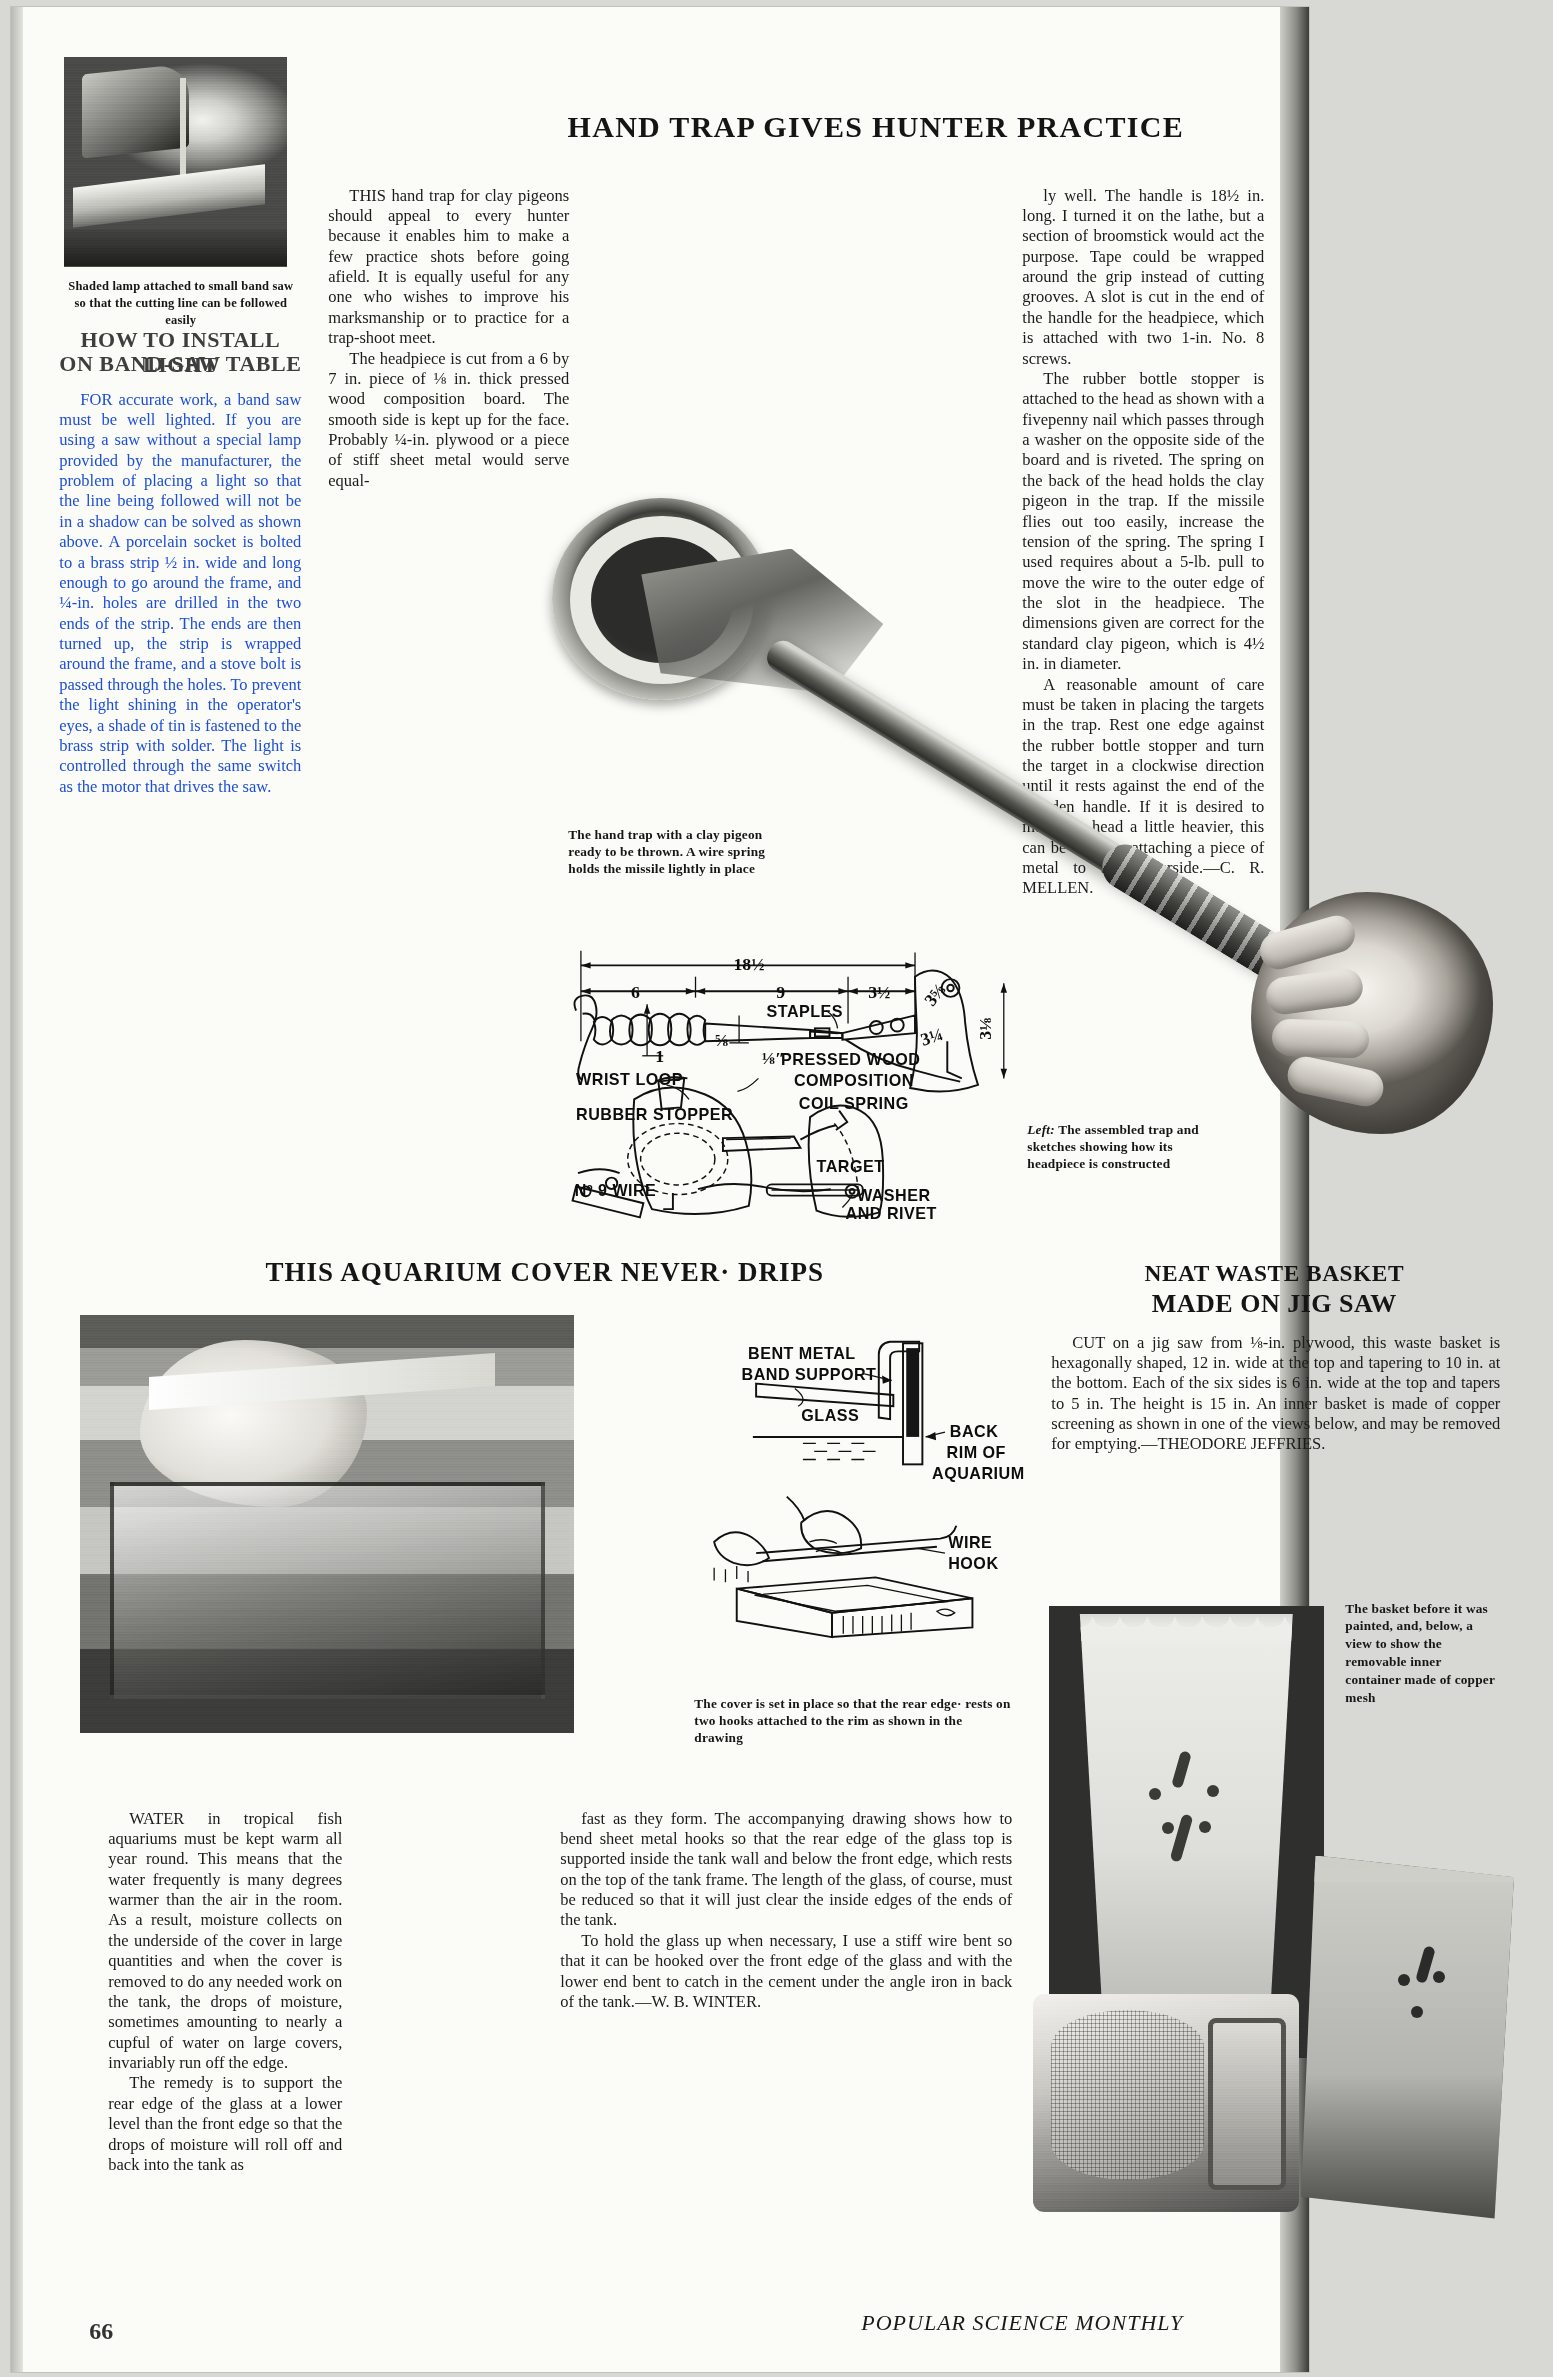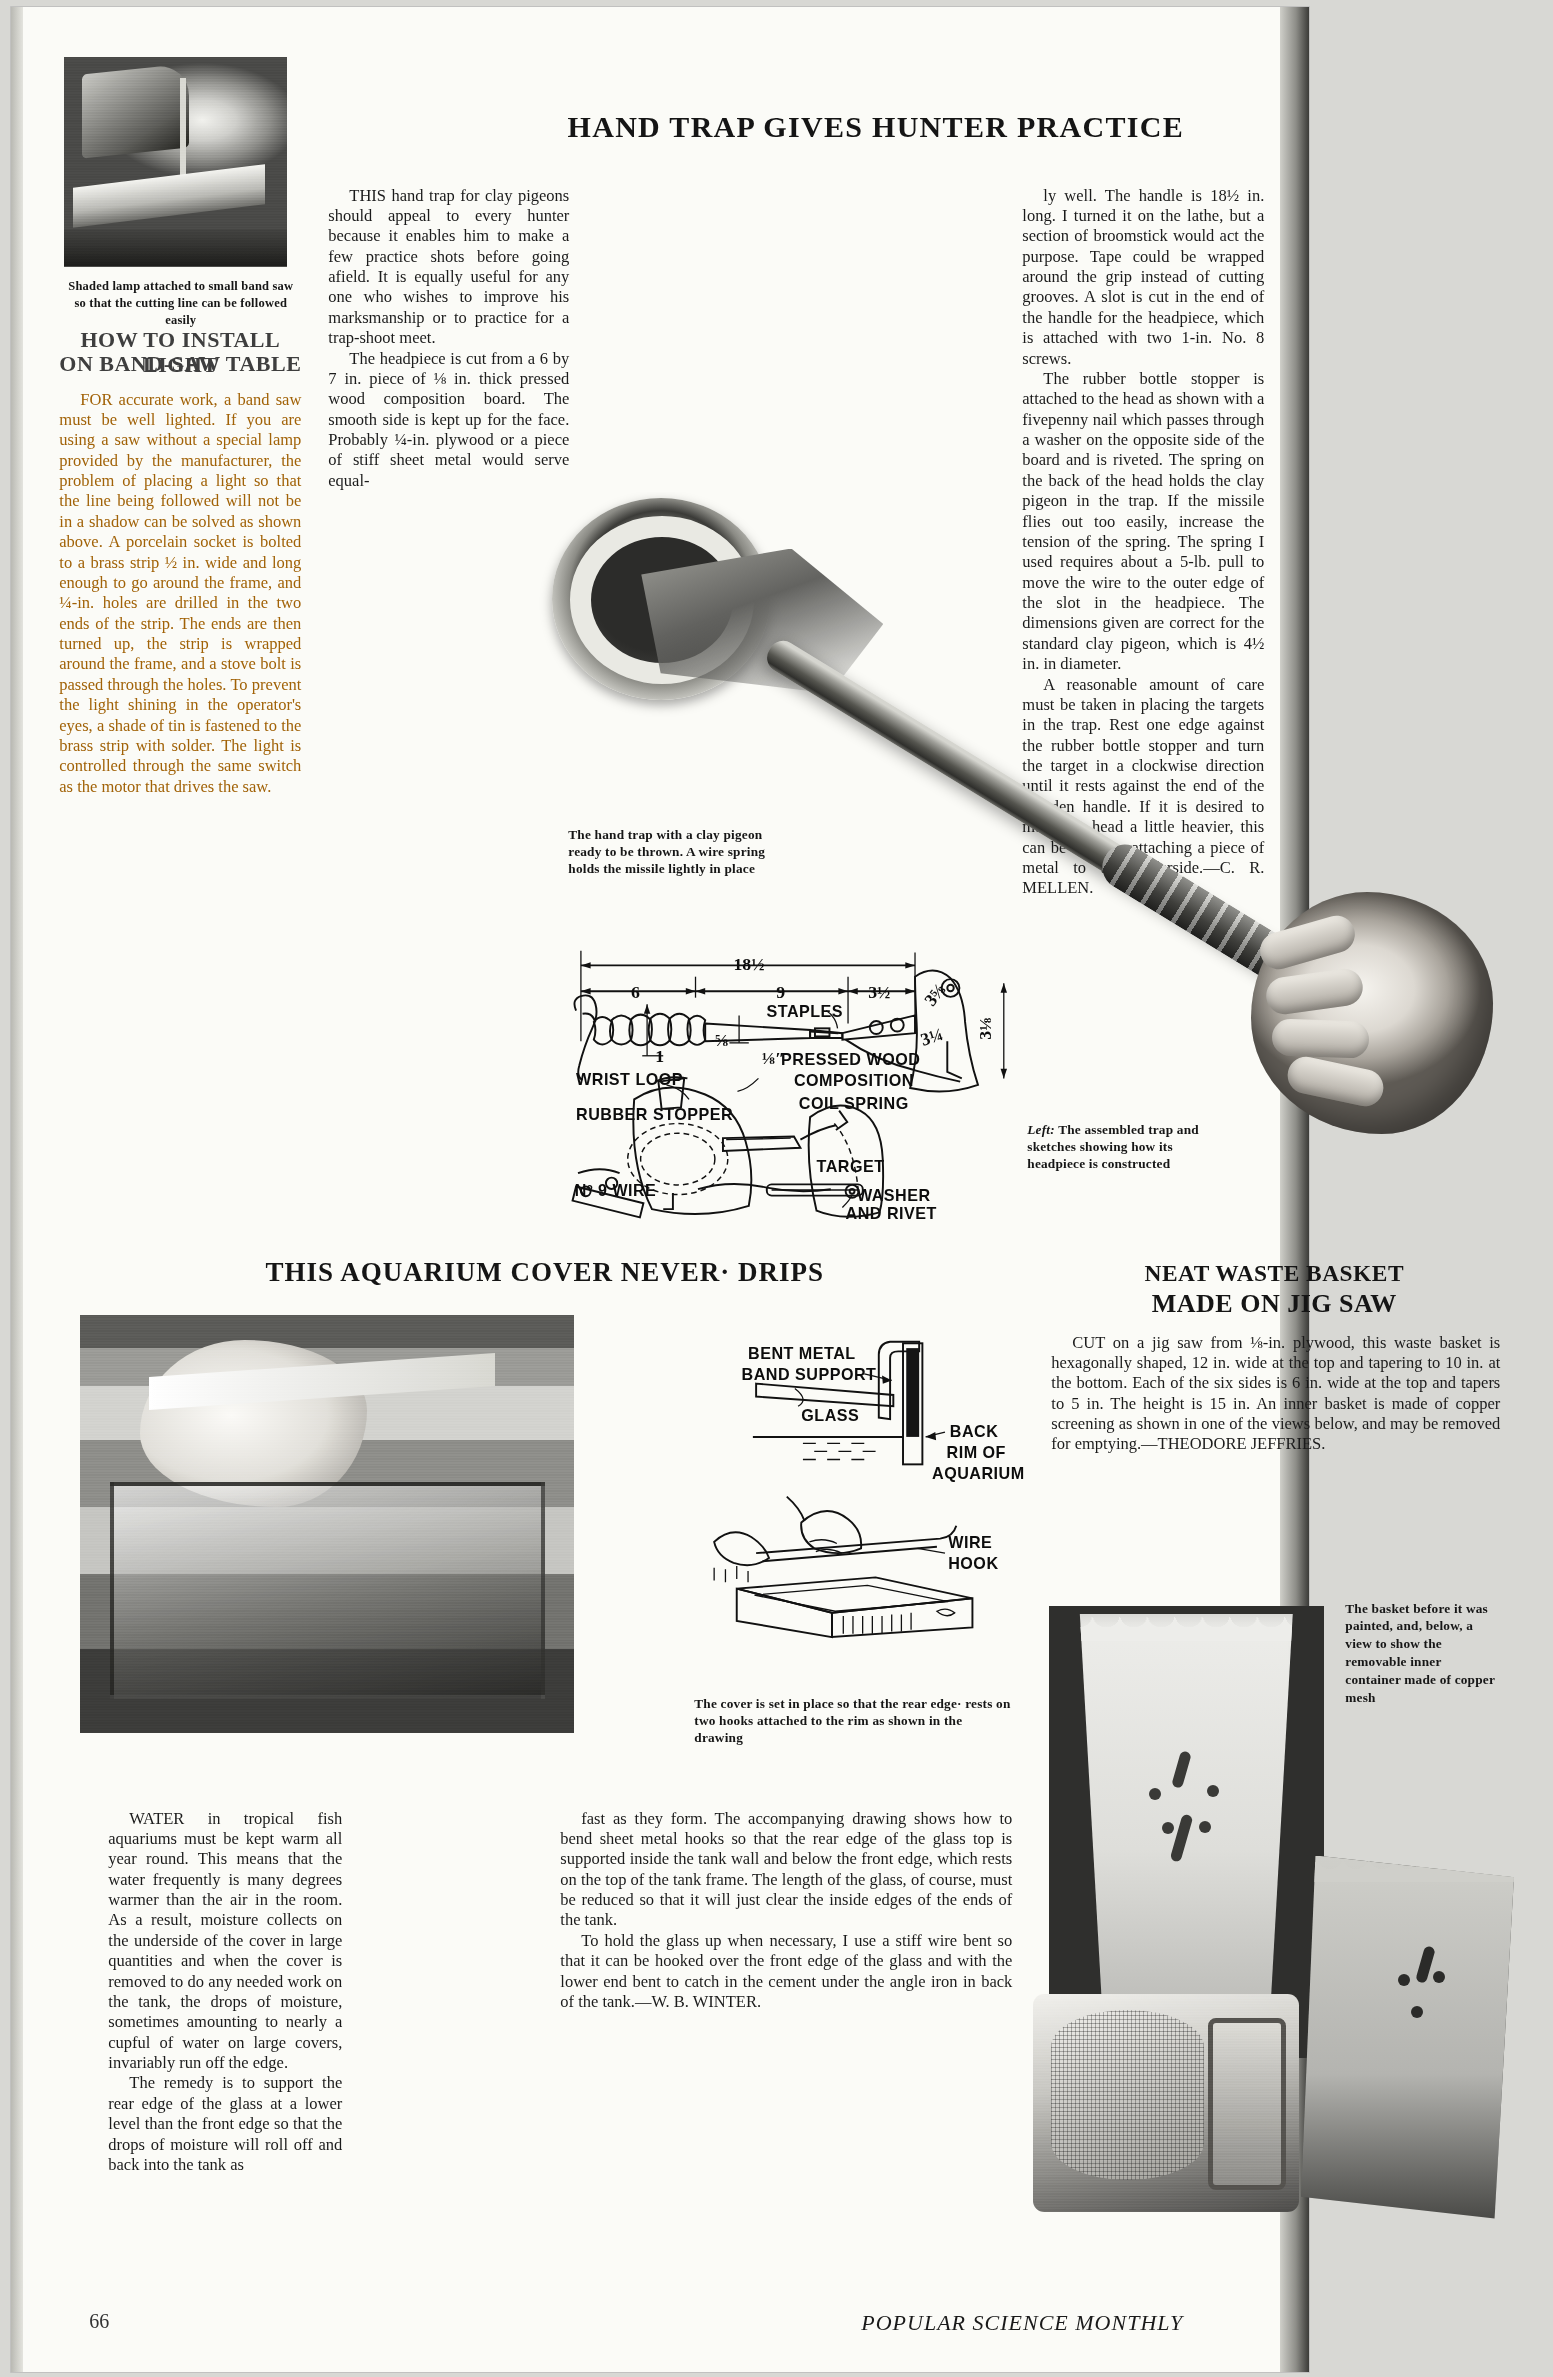--- a/index.html
+++ b/index.html
@@ -35,21 +35,21 @@
   .hl1 { font-size:30px; letter-spacing:1.3px; }
   .hl2 { font-size:22px; line-height:1.18; letter-spacing:0.5px; }
   .hl3 { font-size:27px; letter-spacing:1px; }
 
   .body-col {
     font-size:16.5px; line-height:1.235;
     text-align:justify; color:#1b1b1b;
     hyphens:none;
   }
   .body-col p { margin:0; text-indent:21px; }
-  .faded { color:#a16207; }
+  .faded { color:#1d4ed8; }
   .faded2 { color:#3e3e3e; }
 
   .cap {
     font-family:"Liberation Serif", serif;
     font-weight:bold; font-size:13.3px; line-height:1.30;
     color:#161616; text-align:center; letter-spacing:0.2px;
   }
   .cap-left { text-align:left; }
 
   
@@ -216,22 +216,22 @@
     font-family:"Liberation Sans", sans-serif;
     font-weight:bold; font-size:20px; fill:#0d0d0d;
     letter-spacing:.6px;
   }
   .dnum {
     font-family:"Liberation Serif", serif; font-weight:bold;
     font-size:22px; fill:#0d0d0d;
   }
 
   .footer-num {
-    position:absolute; left:78px; bottom:39px;
-    font-size:20px; color:#333;
+    position:absolute; left:78px; bottom:27px;
+    font-size:24px; color:#333;font-weight:bold;
   }
   .footer-title {
     position:absolute; right:97px; bottom:36px;
     font-size:22px; letter-spacing:1px; color:#1a1a1a;
     font-style:italic;
   }
 </style>
 </head>
 <body>
 

